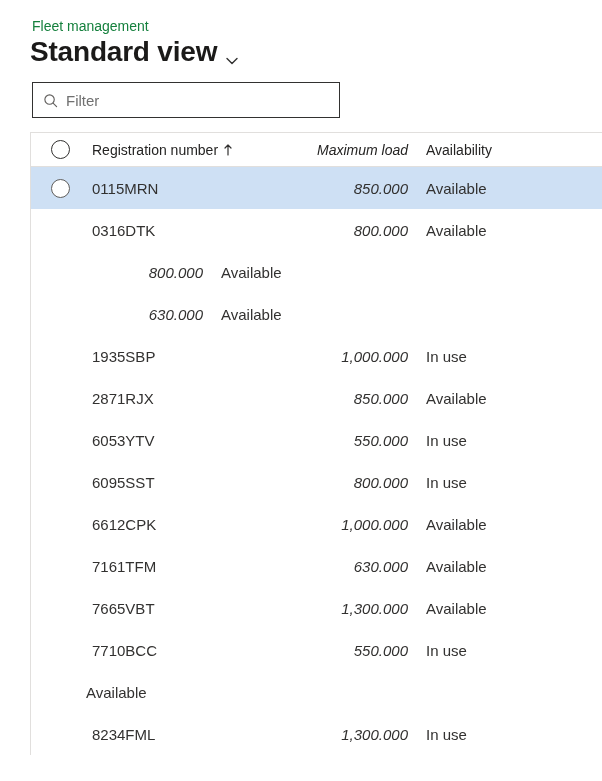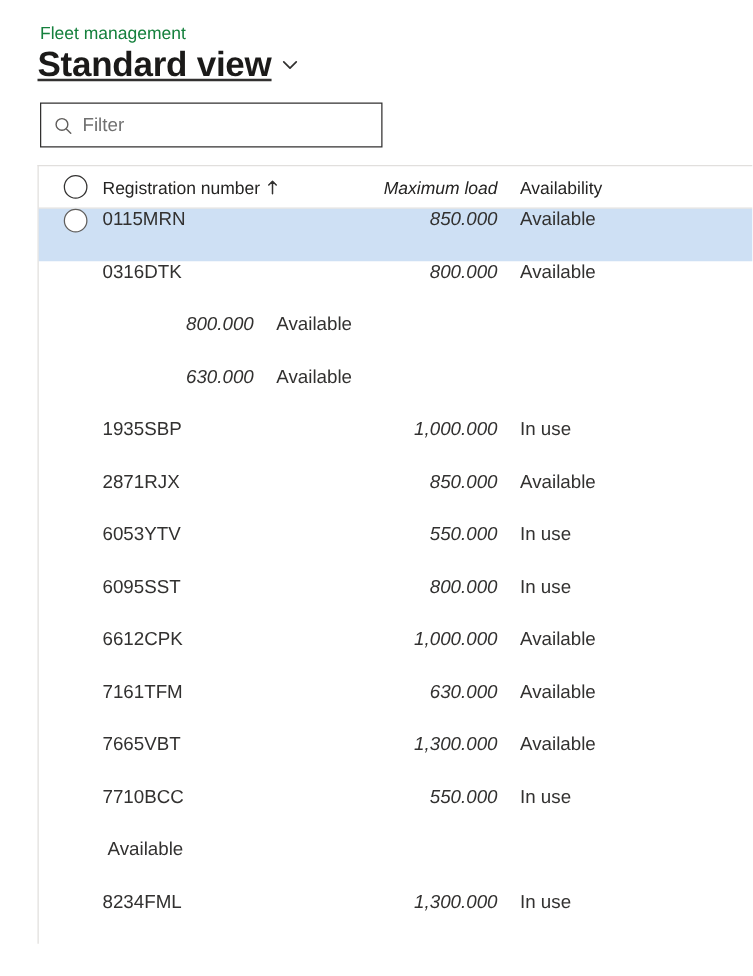--- a/index.html
+++ b/index.html
@@ -20,40 +20,39 @@
       padding: 18px 0 0 0;
     }
     .breadcrumb {
       font-size: 14px;
       color: #15803d;
       padding: 0 0 2px 32px;
       font-weight: 400;
     }
     .view-row {
       display: flex;
-      align-items: center;
+      align-items: flex-end;
       padding: 0 0 14px 30px;
-      text-decoration: underline;
     }
     .view-title {
       font-size: 28px;
       font-weight: 600;
       color: #1b1a19;
       letter-spacing: -0.2px;
     }
     .view-chevron {
       margin-left: 8px;
       display: inline-flex;
       align-items: center;
     }
     .filter-wrap {
       padding: 0 0 14px 32px;
     }
     .filter-box {
-      width: 274px;
+      width: 308px;
       height: 36px;
       border: 1px solid #323130;
       display: flex;
       align-items: center;
       padding: 0 10px;
       background: #fff;
     }
     .filter-icon {
       display: inline-flex;
       margin-right: 8px;
@@ -100,39 +99,40 @@
       height: 19px;
       border: 1px solid #323130;
       border-radius: 50%;
       background: #fff;
     }
     .col-reg {
       width: 195px;
       flex-shrink: 0;
       display: flex;
       align-items: center;
+      margin-left: 10px;
     }
     .sort-arrow {
       margin-left: 5px;
       display: inline-flex;
     }
     .col-load {
       width: 135px;
       text-align: right;
       padding-right: 14px;
       flex-shrink: 0;
       font-style: italic;
     }
     .col-avail {
       flex: 1;
       padding-left: 4px;
     }
     .grid-row {
       display: flex;
-      align-items: flex-start;
+      align-items: center;
       height: 42px;
       font-size: 15px;
       color: #323130;
     }
     .grid-row.selected {
       background: #cee0f4;
     }
     .grid-row.selected .col-marker {
       background: #0078d4;
     }

